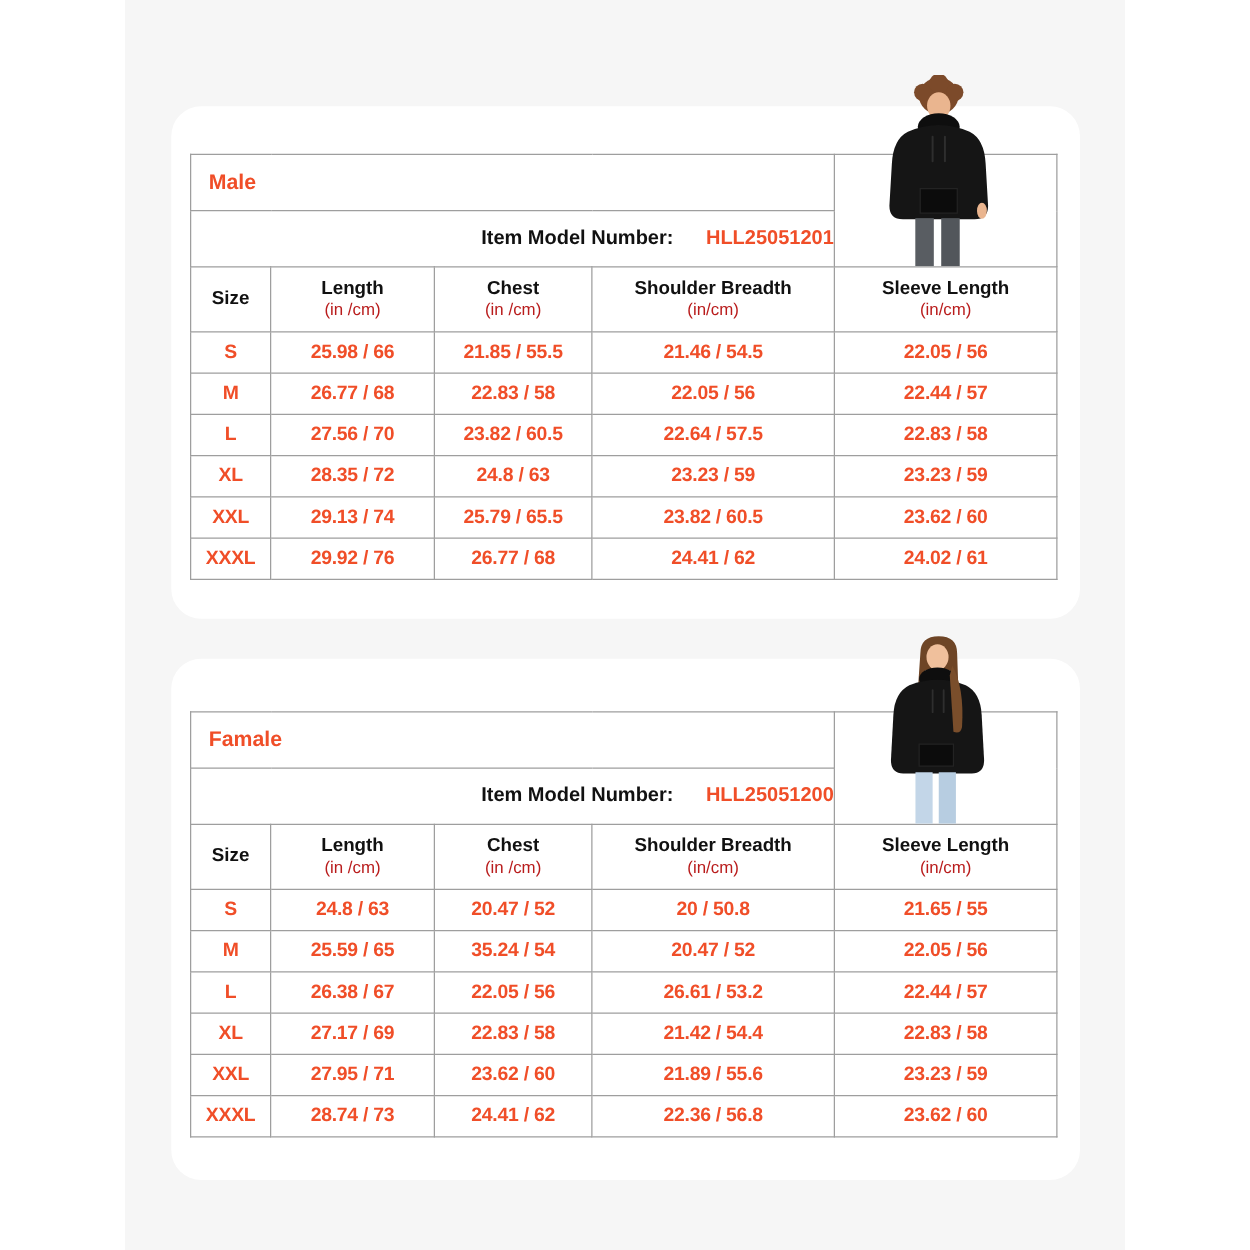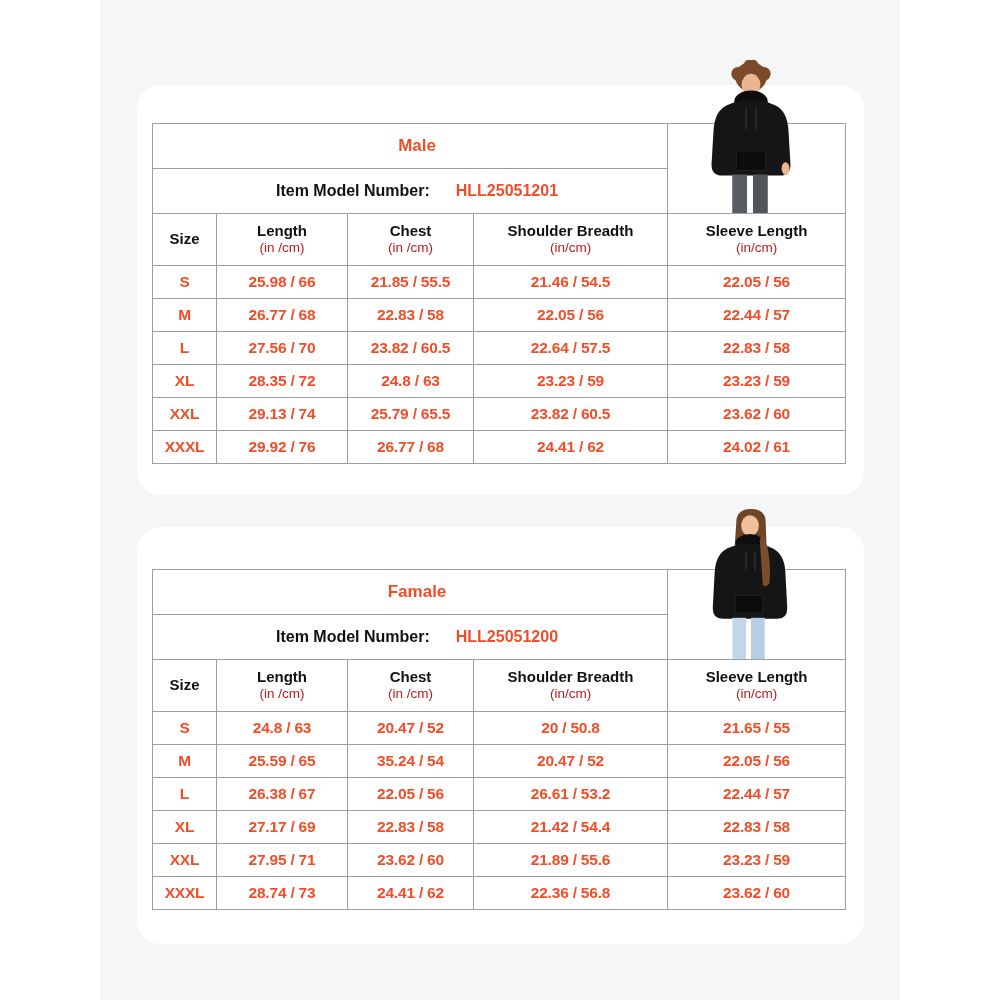--- a/index.html
+++ b/index.html
@@ -13,22 +13,22 @@
   #card-male{top:85px;height:410px;}
   #card-female{top:527px;height:417px;}
 
   table.size-table{
     position:absolute;left:15px;border-collapse:collapse;table-layout:fixed;width:693px;
   }
   #card-male table.size-table{top:38px;}
   #card-female table.size-table{top:42px;}
   td{border:1px solid var(--tborder,#9e9e9e);text-align:center;vertical-align:middle;padding:0;overflow:hidden;}
 
-  td.gender-cell{height:44px;text-align:center;padding-left:14px;font-size:17px;font-weight:bold;color:var(--accent,#f04e28);}
-  td.model-cell{height:44px;text-align:center;padding-left:14px;font-size:16px;font-weight:bold;color:#111;}
+  td.gender-cell{height:44px;text-align:left;padding-left:14px;font-size:17px;font-weight:bold;color:var(--accent,#f04e28);}
+  td.model-cell{height:44px;text-align:right;padding-left:14px;font-size:16px;font-weight:bold;color:#111;}
   .model-number{color:var(--accent,#f04e28);margin-left:26px;}
   td.photo-cell{background:#ffffff;}
 
   td.head-cell{height:51px;font-size:15px;font-weight:bold;line-height:1.25;color:#111;}
   .unit{display:block;font-weight:normal;font-size:13.5px;color:#b91c1c;}
 
   tr.data-row td{height:32px;font-size:15.5px;font-weight:bold;color:var(--accent,#f04e28);letter-spacing:-0.2px;}
 
   .photo{position:absolute;pointer-events:none;}
   #card-male .photo{left:556px;top:-25px;width:116px;height:153px;}

